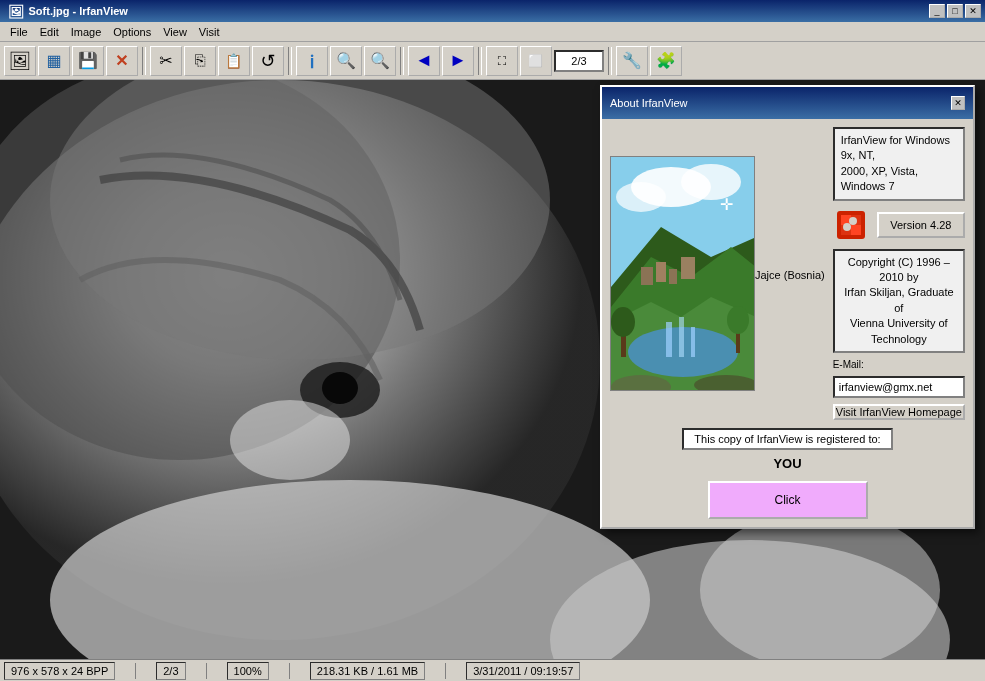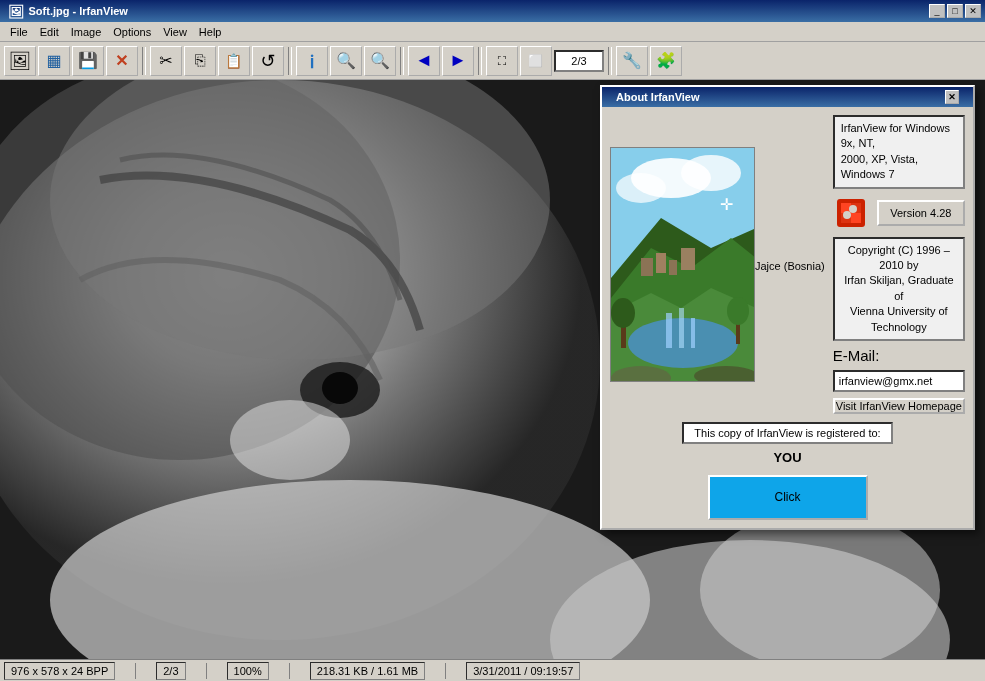--- a/index.html
+++ b/index.html
@@ -129,26 +129,26 @@
       top: 5px;
       left: 600px;
       width: 375px;
       background: #d4d0c8;
       border: 2px outset #ffffff;
       box-shadow: 4px 4px 8px rgba(0,0,0,0.5);
     }
     #about-titlebar {
       background: linear-gradient(to bottom, #0a246a, #3a6ea5);
       color: white;
-      height: 20px;
-      display: flex;
-      align-items: center;
-      padding: 0 14px;
-      font-size: 11px;
-      font-weight: bold;
+      height: 32px;
+      display: flex;
+      align-items: center;
+      padding: 0 8px;
+      font-size: 11px;
+      font-weight: normal;
       justify-content: space-between;
     }
     #about-close {
       width: 14px;
       height: 14px;
       background: #c0c0c0;
       border: 1px outset #fff;
       color: black;
       font-size: 9px;
       display: flex;
@@ -220,21 +220,21 @@
     }
     #about-copyright {
       background: #f0f0f0;
       border: 2px inset #808080;
       padding: 4px 6px;
       font-size: 11px;
       line-height: 1.4;
       text-align: center;
     }
     #email-label {
-      font-size: 15px;
+      font-size: 10px;
     }
     #email-field {
       border: 2px inset #808080;
       background: white;
       padding: 2px 4px;
       font-size: 11px;
       height: 22px;
       display: flex;
       align-items: center;
     }
@@ -259,23 +259,23 @@
       border: 2px inset #808080;
       background: white;
       padding: 3px 10px;
       font-size: 11px;
     }
     #registered-to {
       font-size: 13px;
       font-weight: bold;
     }
     #click-btn {
-      height: 45px;
+      height: 38px;
       width: 160px;
-      background: #0ea5e9;
+      background: #f0abfc;
       border: 2px outset #ffffff;
       font-size: 12px;
       cursor: pointer;
       display: flex;
       align-items: center;
       justify-content: center;
       margin-top: 4px;
     }
 
     
@@ -318,21 +318,21 @@
     <div class="title-btn">✕</div>
   </div>
 </div>
 
 <div id="menu-bar">
   <div class="menu-item">File</div>
   <div class="menu-item">Edit</div>
   <div class="menu-item">Image</div>
   <div class="menu-item">Options</div>
   <div class="menu-item">View</div>
-  <div class="menu-item">Help</div>
+  <div class="menu-item">Visit</div>
 </div>
 
 <div id="toolbar">
   <div class="toolbar-btn">
     <span style="font-size:18px;">🖼</span>
   </div>
   <div class="toolbar-btn">
     <span style="font-size:16px; color:#2060a0;">▦</span>
   </div>
   <div class="toolbar-btn">

